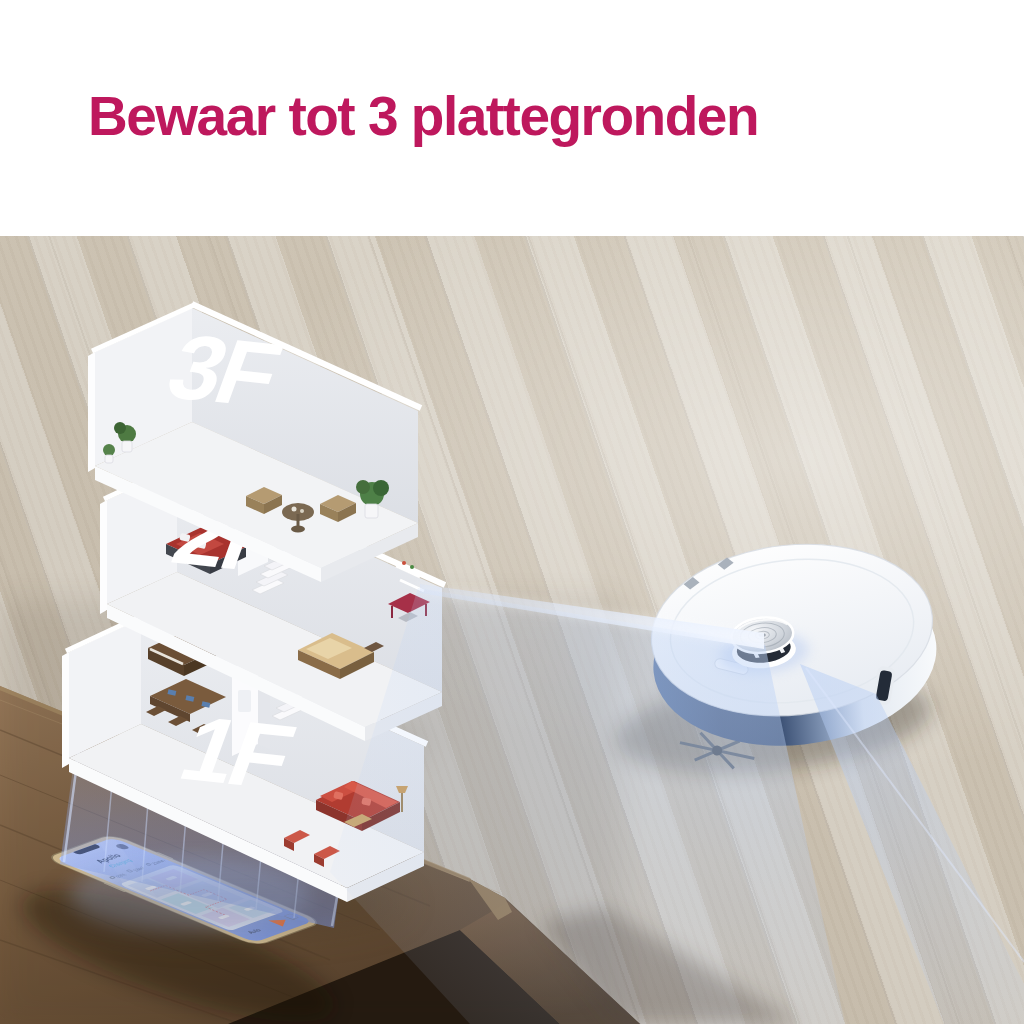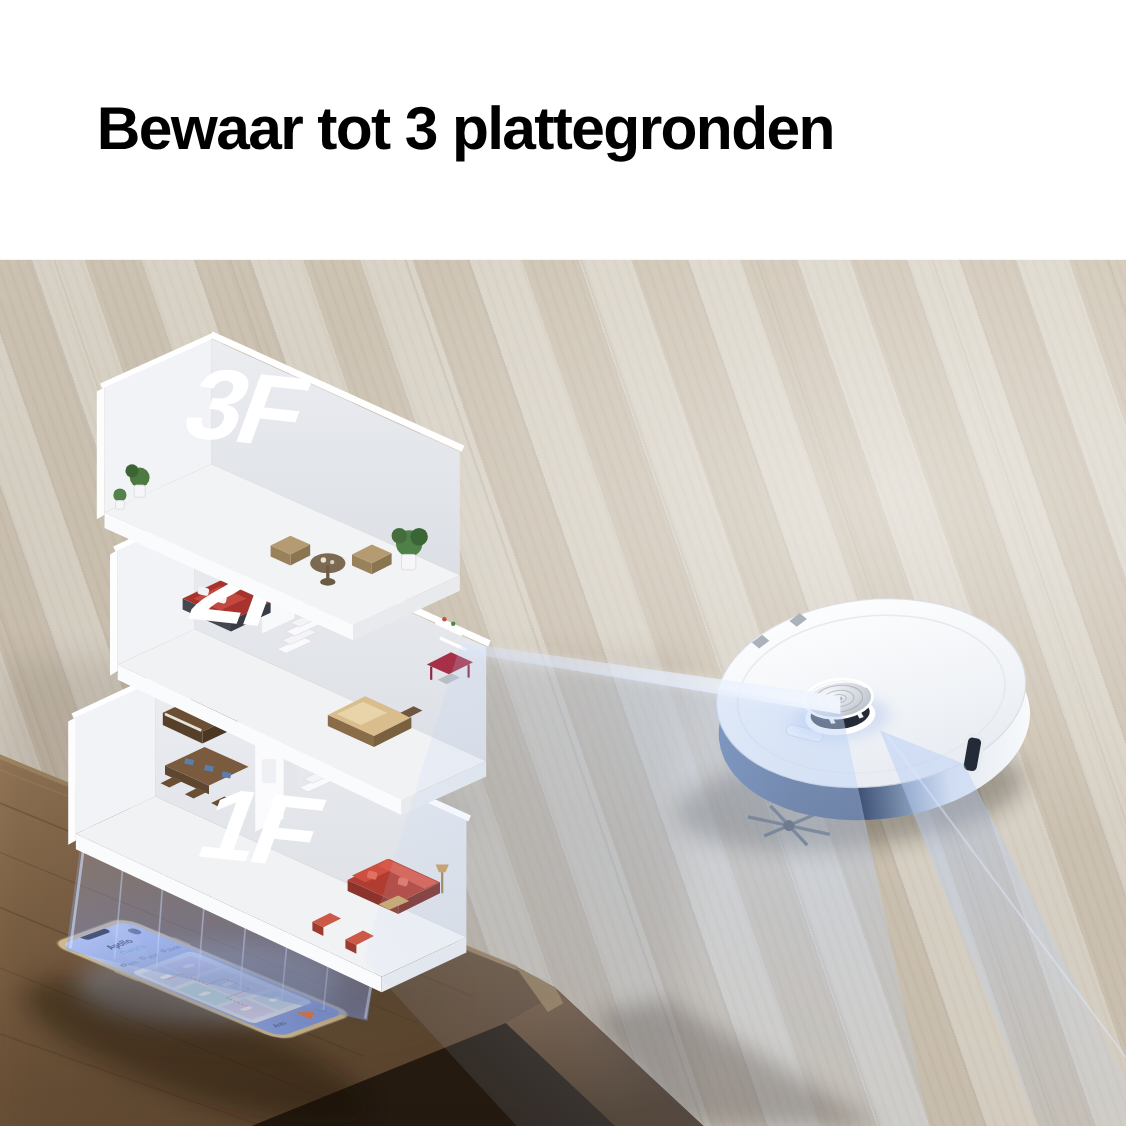--- a/index.html
+++ b/index.html
@@ -10,21 +10,21 @@
       radial-gradient(900px 520px at 78% 28%, rgba(255,255,255,.40), rgba(255,255,255,0) 62%),
       linear-gradient(205deg, rgba(150,135,115,.08), rgba(92,72,52,.17)),
       repeating-linear-gradient(71deg, rgba(88,70,50,.13) 0 2px, rgba(0,0,0,0) 2px 94px),
       repeating-linear-gradient(71deg, rgba(88,70,50,.07) 0 2px, rgba(0,0,0,0) 2px 151px),
       repeating-linear-gradient(71deg, rgba(255,255,255,.22) 0 47px, rgba(176,158,132,.15) 47px 94px),
       repeating-linear-gradient(71deg, rgba(120,100,75,.05) 0 3px, rgba(0,0,0,0) 3px 9px),
       #ddd6c8;}
   .scene{position:absolute;left:0;top:0;z-index:3;}
   .header{position:absolute;left:0;top:0;width:1024px;height:236px;background:#ffffff;z-index:5;}
   .header h1{margin:0;position:absolute;left:88px;top:84px;font-size:55px;font-weight:800;
-             letter-spacing:-1.5px;color:#000000;white-space:nowrap;}
+             letter-spacing:-1.5px;color:#be185d;white-space:nowrap;}
   svg text{font-family:"Liberation Sans", sans-serif;}
   .floor-label{font-weight:800;fill:#ffffff;font-size:92px;letter-spacing:-4px;}
 </style>
 </head>
 <body>
 
 <div class="stage">
   <div class="floor-bg"></div>
 
   <svg class="scene" width="1024" height="1024" viewBox="0 0 1024 1024">

